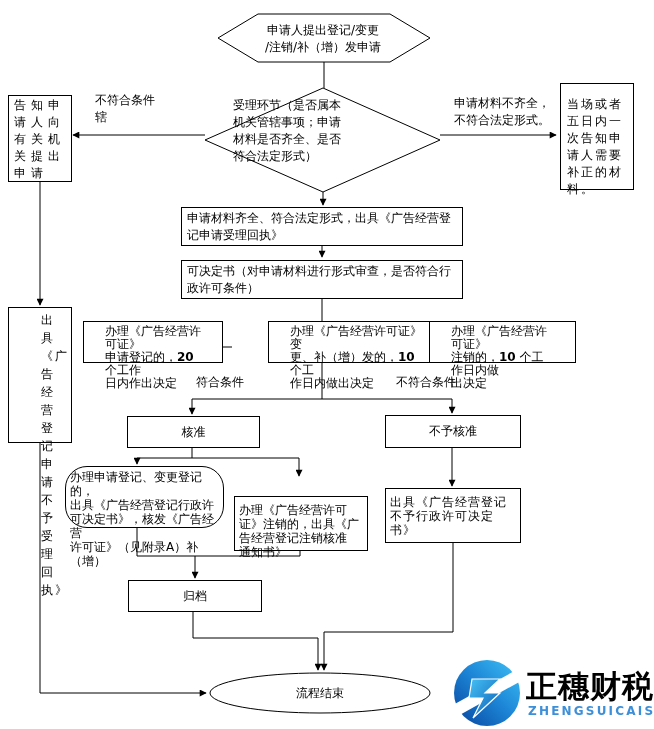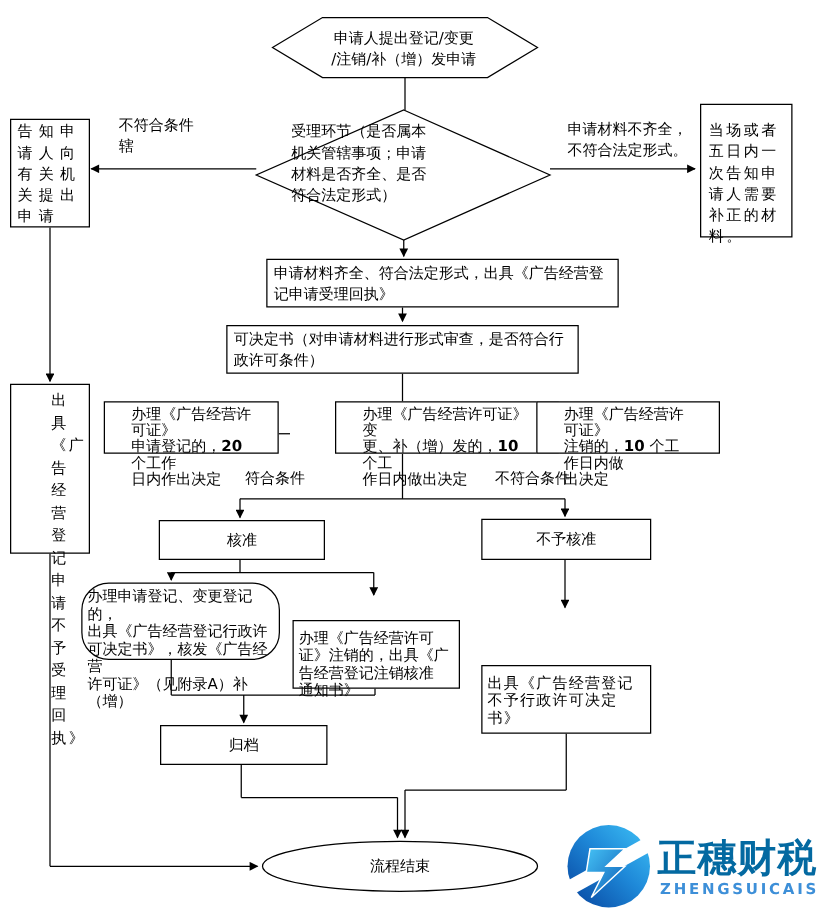--- a/index.html
+++ b/index.html
@@ -25,21 +25,21 @@
   .ctr { display:flex; align-items:center; justify-content:center; text-align:center; white-space:pre-line; }
   .tight { line-height:13px; padding:3px 21px; }
   .mid   { line-height:14px; padding:3px 4px; }
   .narrow{ letter-spacing:5px; padding:1px 5px; }
   .narrow2{ letter-spacing:2px; padding:3px 4px; line-height:18px; }
   .narrow3{ letter-spacing:2px; padding:12px 6px; }
   .num { font-weight:bold; }
   .logo { position:absolute; z-index:3; }
   .logo-brand {
     position:absolute; left:526px; top:666px; font-size:31px; font-weight:bold;
-    color:#0369a1; letter-spacing:1px; z-index:3; white-space:nowrap;
+    color:#000000; letter-spacing:1px; z-index:3; white-space:nowrap;
   }
   .logo-sub {
     position:absolute; left:528px; top:704px; font-size:12px; font-weight:bold;
     color:#3d8fd8; letter-spacing:2.2px; z-index:3; white-space:nowrap;
   }
 </style>
 </head>
 <body>
 
 <div class="stage">
@@ -113,21 +113,21 @@
 关提出
 申请</div>
 
   <div class="node narrow3" style="left:560px; top:83px; width:74px; height:107px;">当场或者
 五日内一
 次告知申
 请人需要
 补正的材
 料。</div>
 
-  <div class="node" style="left:181px; top:207px; width:282px; height:39px;margin-left:32px;">申请材料齐全、符合法定形式，出具《广告经营登
+  <div class="node" style="left:181px; top:207px; width:282px; height:39px;">申请材料齐全、符合法定形式，出具《广告经营登
 记申请受理回执》</div>
 
   <div class="node" style="left:181px; top:260px; width:282px; height:39px;">可决定书（对申请材料进行形式审查，是否符合行
 政许可条件）</div>
 
   <div class="node tight" style="left:83px; top:321px; width:140px; height:42px;"><span>办理《广告经营许可证》
 申请登记的，</span><span class="num">20</span><span> 个工作
 日内作出决定</span></div>
 
   <div class="node tight" style="left:232px; top:321px; width:179px; height:42px;margin-left:36px;"><span>办理《广告经营许可证》变
@@ -152,21 +152,21 @@
   <div class="node mid" style="left:65px; top:466px; width:159px; height:62px;border-radius:22px;">办理申请登记、变更登记的，
 出具《广告经营登记行政许
 可决定书》，核发《广告经营
 许可证》（见附录A）补（增）</div>
 
   <div class="node mid" style="left:234px; top:496px; width:134px; height:55px; padding-top:6px;">办理《广告经营许可
 证》注销的，出具《广
 告经营登记注销核准
 通知书》</div>
 
-  <div class="node mid" style="left:385px; top:488px; width:136px; height:55px; padding-top:6px; letter-spacing:1px;margin-top:44px;">出具《广告经营登记
+  <div class="node mid" style="left:385px; top:488px; width:136px; height:55px; padding-top:6px; letter-spacing:1px;">出具《广告经营登记
 不予行政许可决定
 书》</div>
 
   <div class="node ctr" style="left:128px; top:580px; width:134px; height:32px;">归档</div>
 
   <div class="logo">
     <svg width="70" height="70" viewBox="0 0 70 70" style="position:absolute; left:452px; top:658px;">
       <defs>
         <linearGradient id="lg1" x1="10%" y1="90%" x2="90%" y2="10%">
           <stop offset="0%" stop-color="#0a4fa8"></stop>

